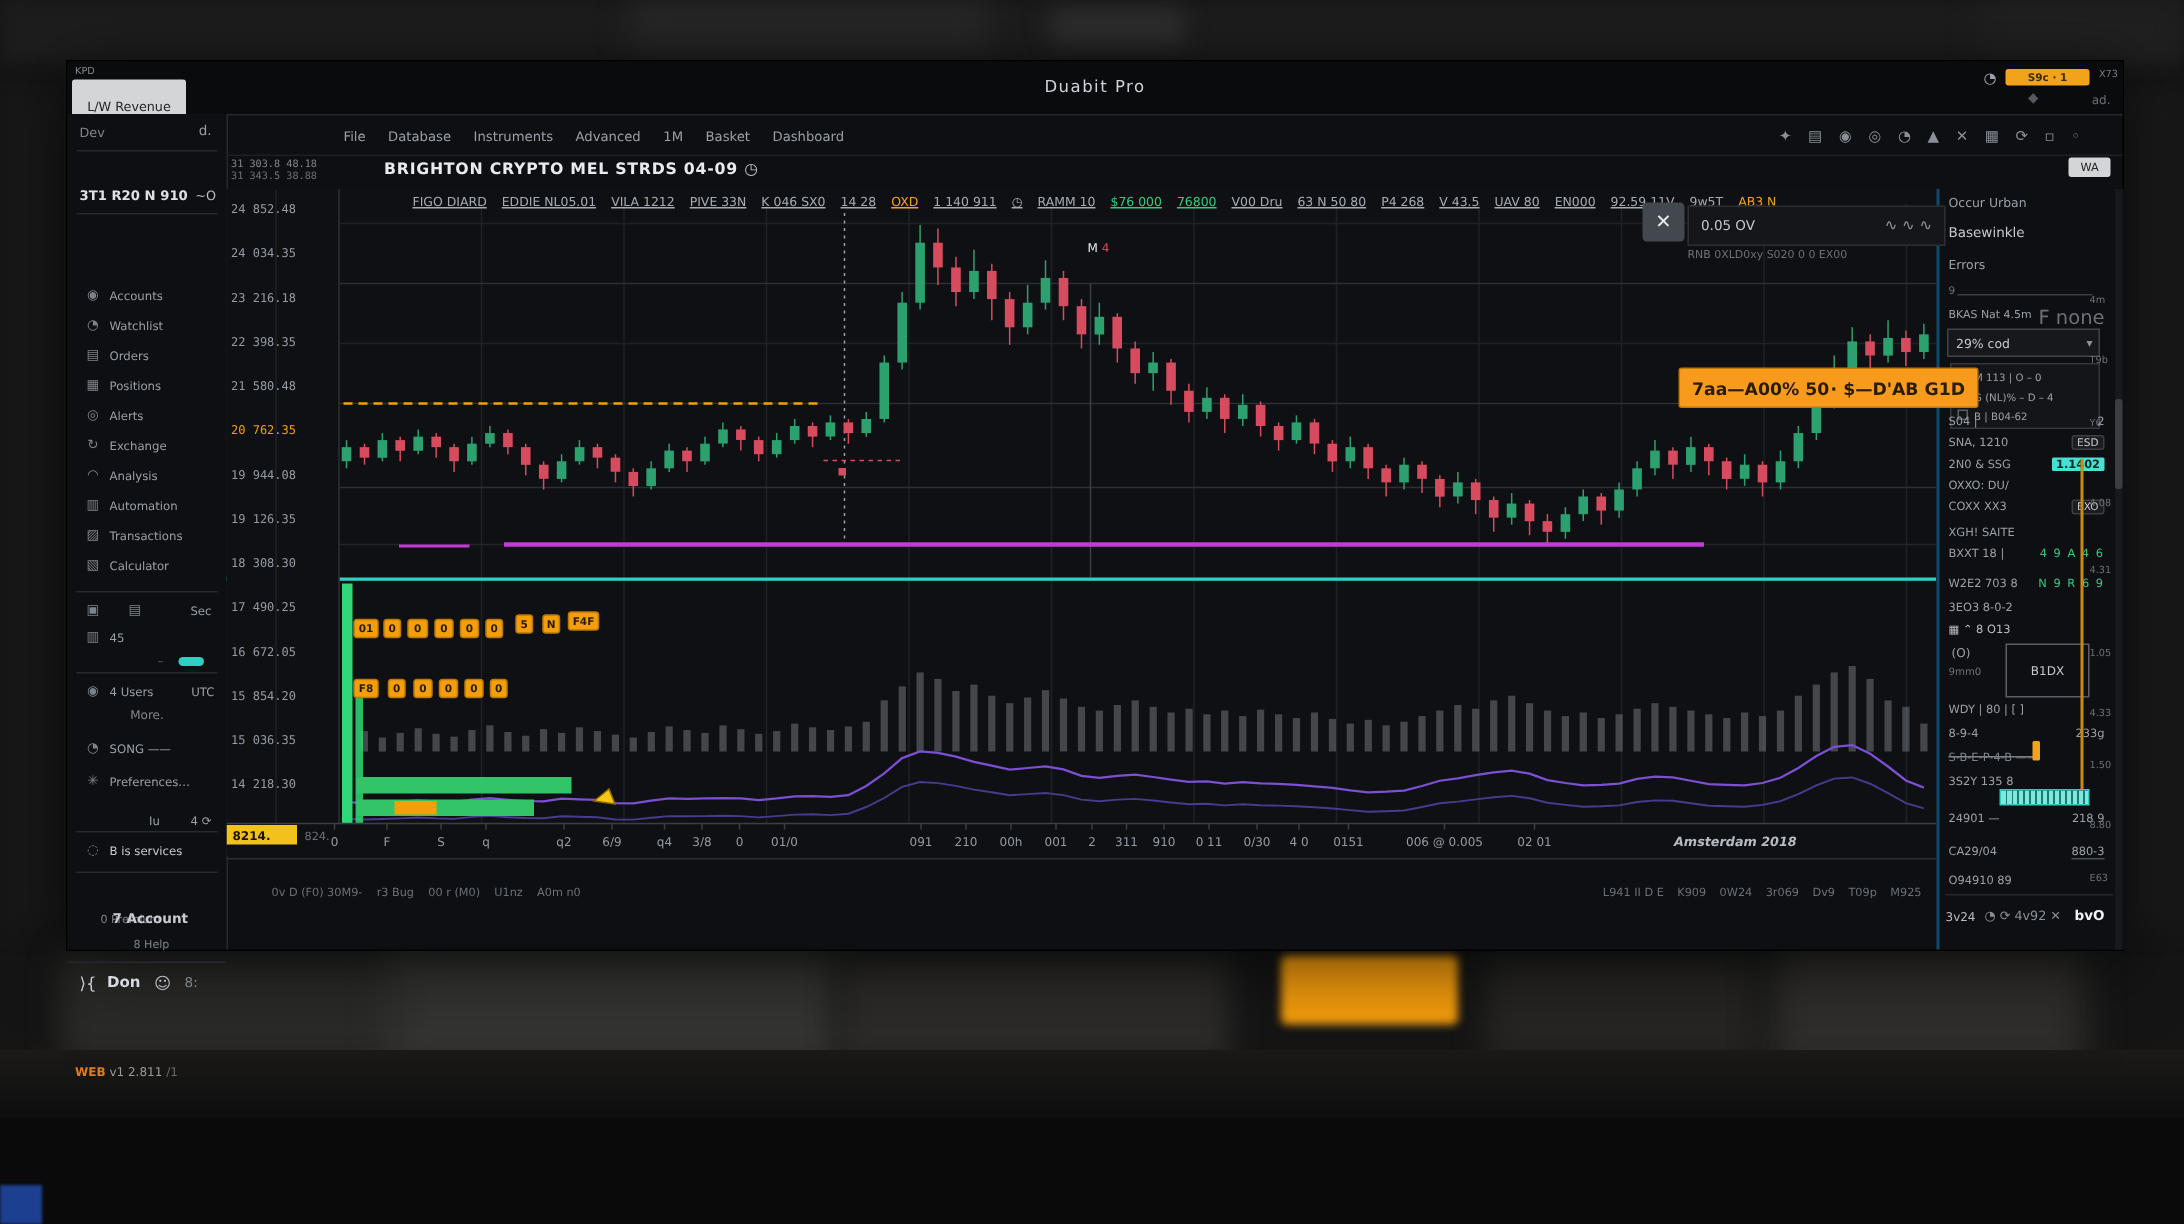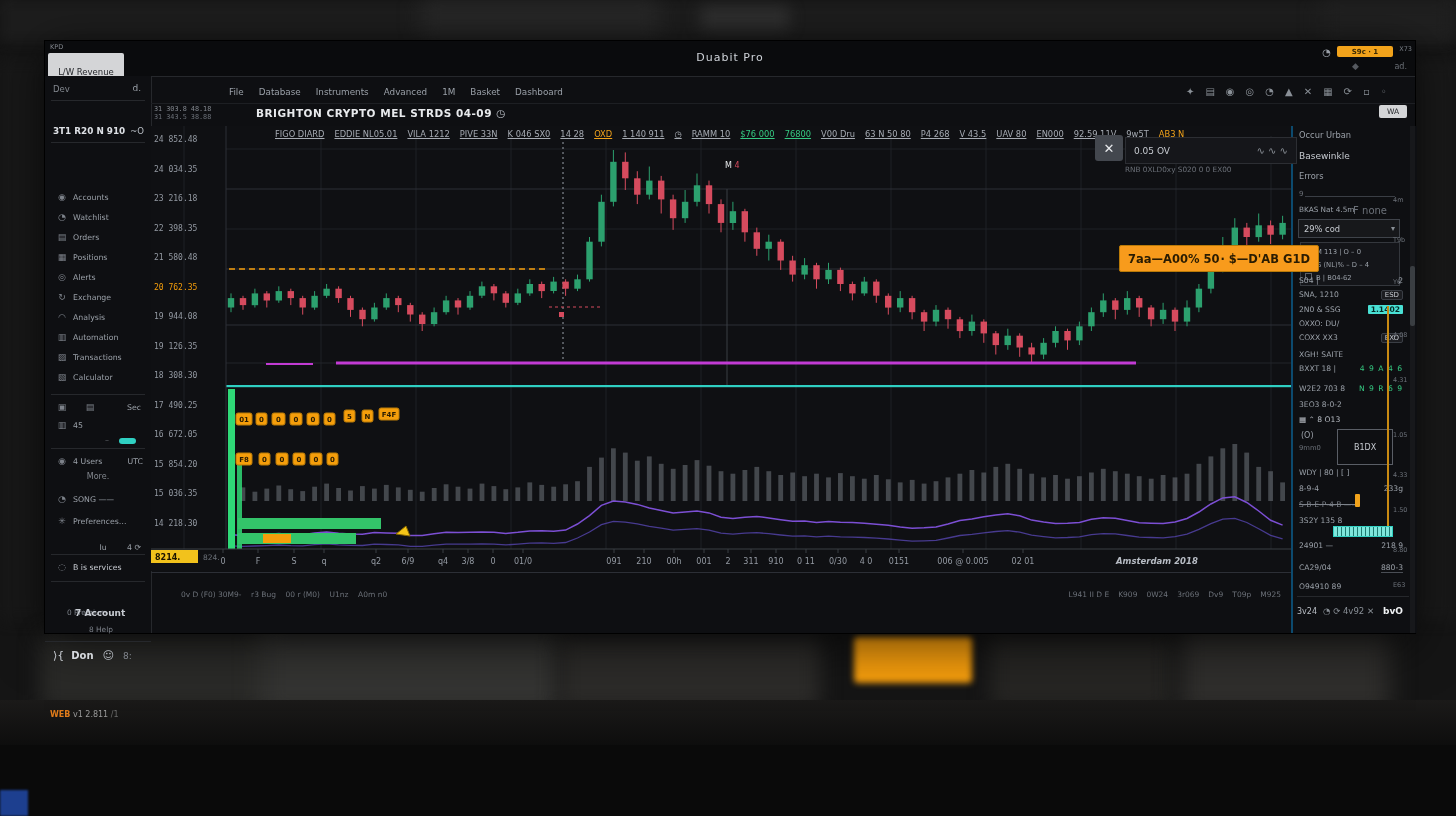--- a/index.html
+++ b/index.html
@@ -659,21 +659,21 @@
     </div>
 
   <div class="rpanel">
     <div class="abs" style="left:6px;top:4px;font-size:8.3px;color:#9aa0a8;">Occur Urban</div>
     <div class="abs" style="left:6px;top:25px;font-size:9px;color:#c6cad0;">Basewinkle</div>
     <div class="abs" style="left:6px;top:45px;font-size:8.3px;color:#9aa0a8;">Errors</div>
     <div class="abs" style="left:6px;top:64px;font-size:7px;color:#6b7078;">9</div>
     <div class="abs" style="left:12px;top:70px;width:90px;height:1px;background:#3a3e45;"></div>
 
     <div class="abs" style="left:6px;top:79px;font-size:7.3px;color:#9aa0a8;">BKAS Nat 4.5m</div>
-    <div class="abs" style="right:30px;top:79px;font-size:10px;color:#6b7078;">F none</div>
+    <div class="abs" style="right:14px;top:79px;font-size:13px;color:#6b7078;">F none</div>
 
     <div class="abs" style="left:5px;top:93px;width:100px;height:17px;background:#17181b;border:1px solid #3f434a;display:flex;align-items:center;">
       <span style="margin-left:5px;font-size:8.3px;color:#c6cad0;">29% cod</span>
       <span style="position:absolute;right:4px;color:#8a9097;font-size:8px;">▾</span>
     </div>
 
     <div class="abs" style="left:7px;top:116px;width:98px;height:42px;background:#141519;border:1px solid #34373d;" id="minilist">
         <div style="position: absolute; left: 4px; top: 4px; width: 90px; font-size: 6.8px; color: rgb(154, 160, 168);"><span style="display: inline-block; width: 5px; height: 5px; border: 1px solid rgb(90, 94, 102); margin-right: 4px;"></span>M 113 | O –  0</div>
         <div style="position: absolute; left: 4px; top: 17px; width: 90px; font-size: 6.8px; color: rgb(154, 160, 168);"><span style="display: inline-block; width: 5px; height: 5px; border: 1px solid rgb(90, 94, 102); margin-right: 4px;"></span>G (NL)% – D –  4</div>
         <div style="position: absolute; left: 4px; top: 30px; width: 90px; font-size: 6.8px; color: rgb(154, 160, 168);"><span style="display: inline-block; width: 5px; height: 5px; border: 1px solid rgb(90, 94, 102); margin-right: 4px;"></span>B | B04-62  </div>

